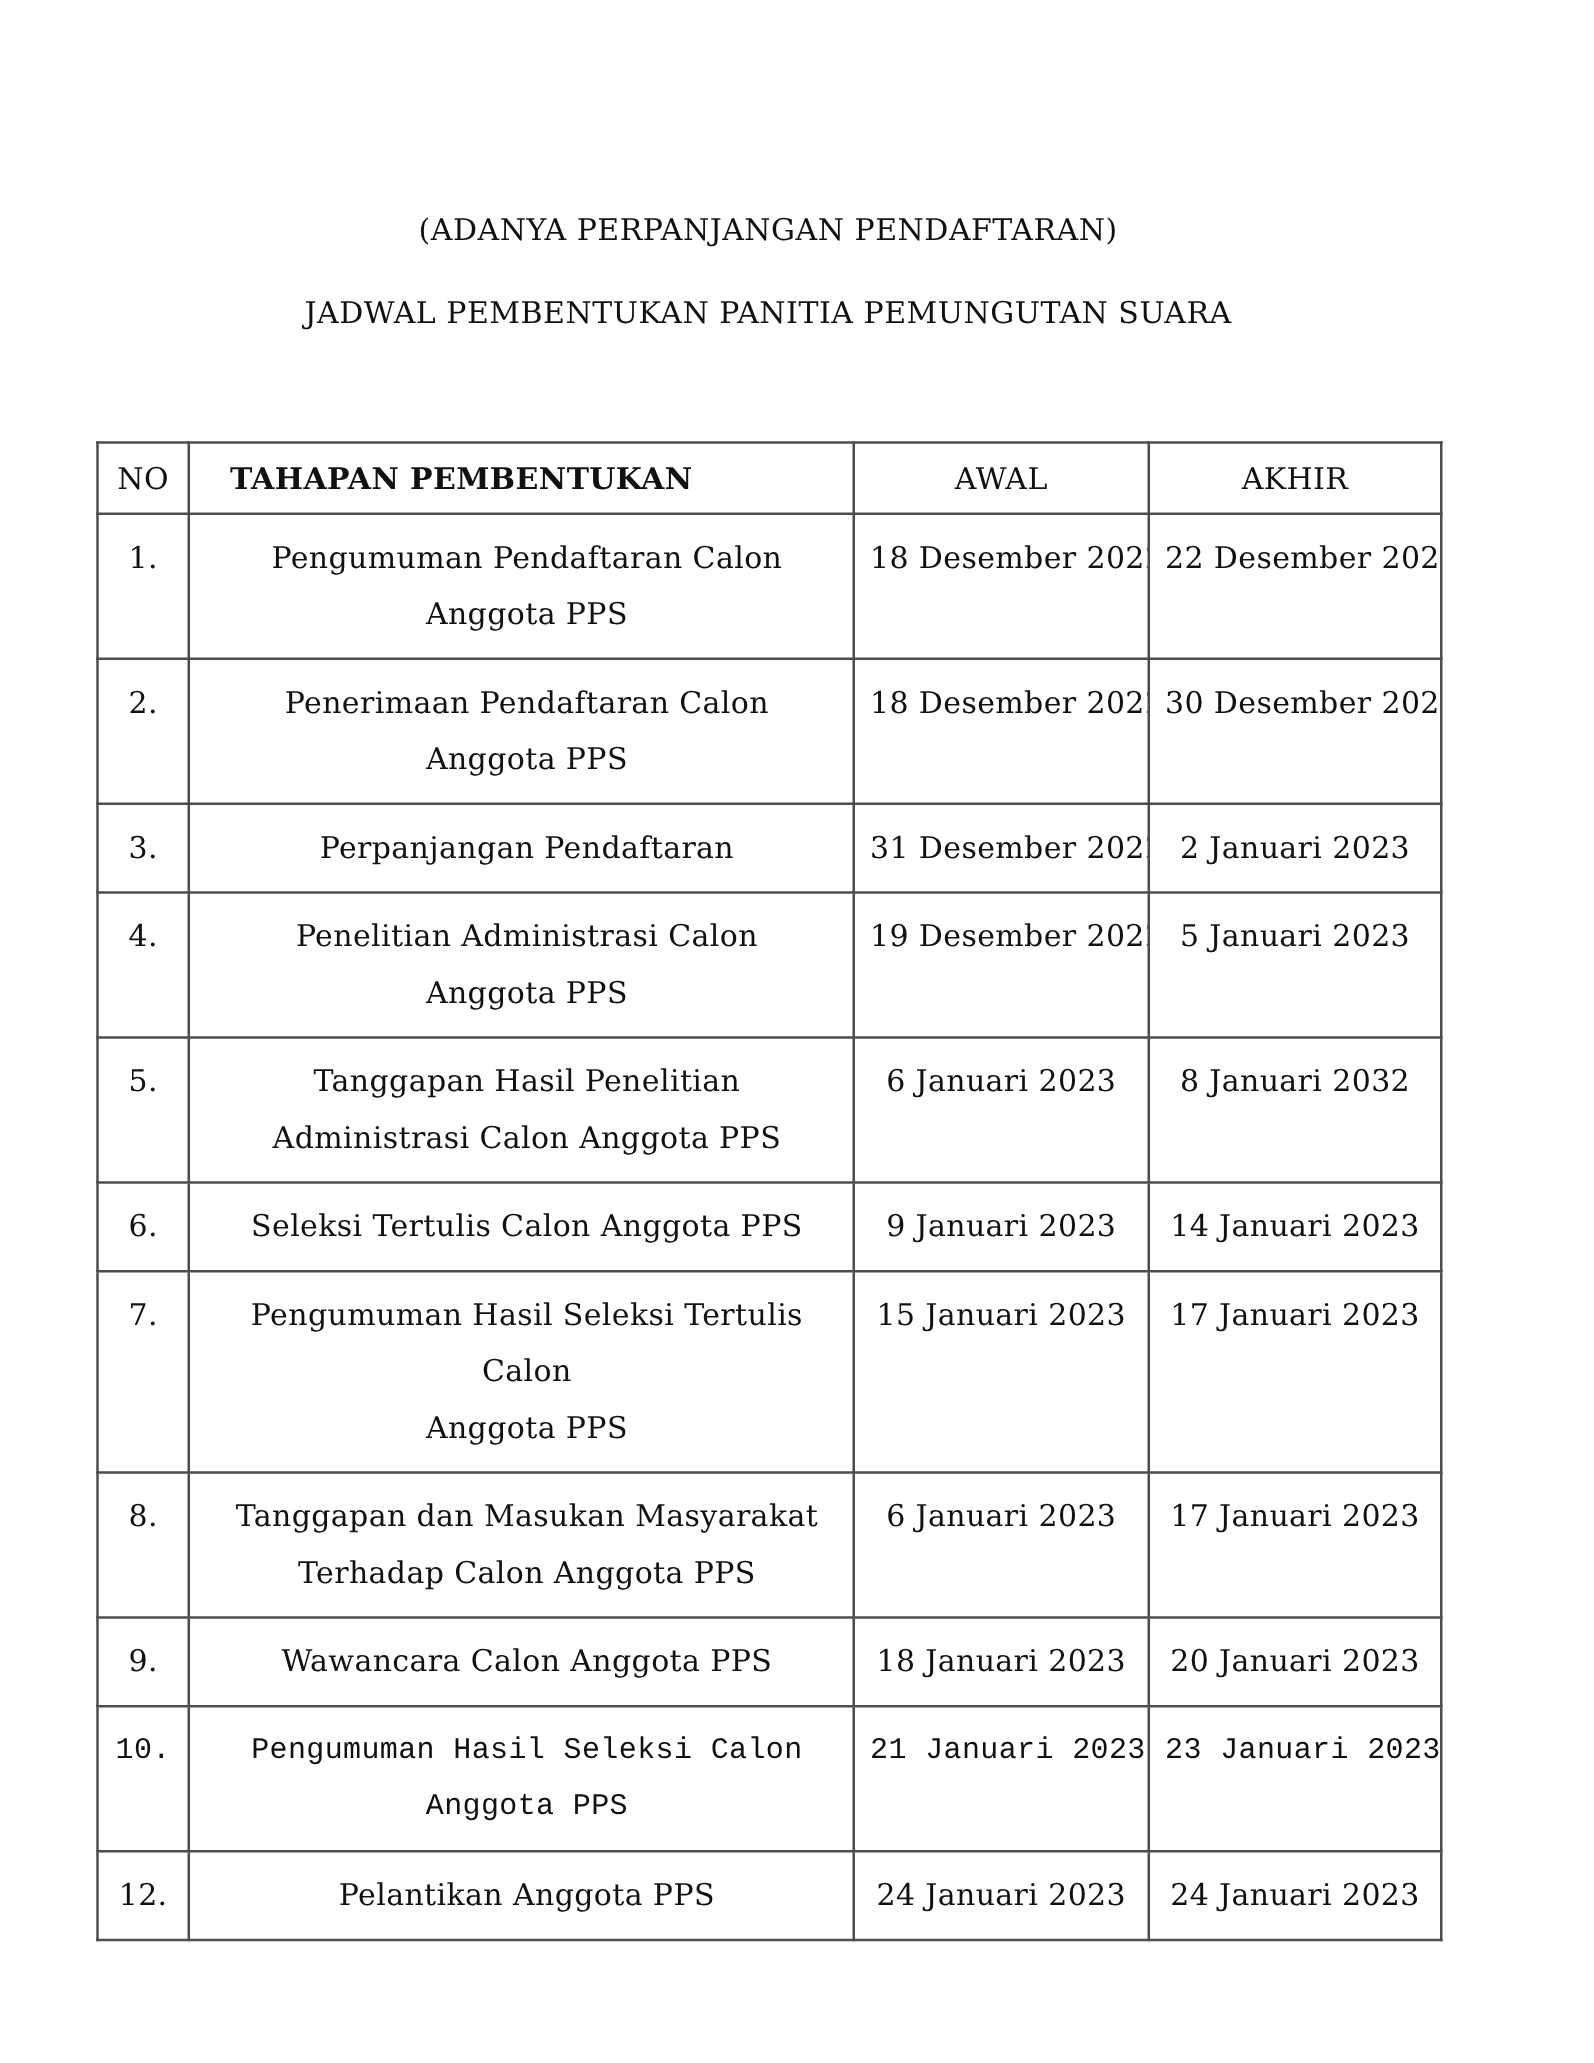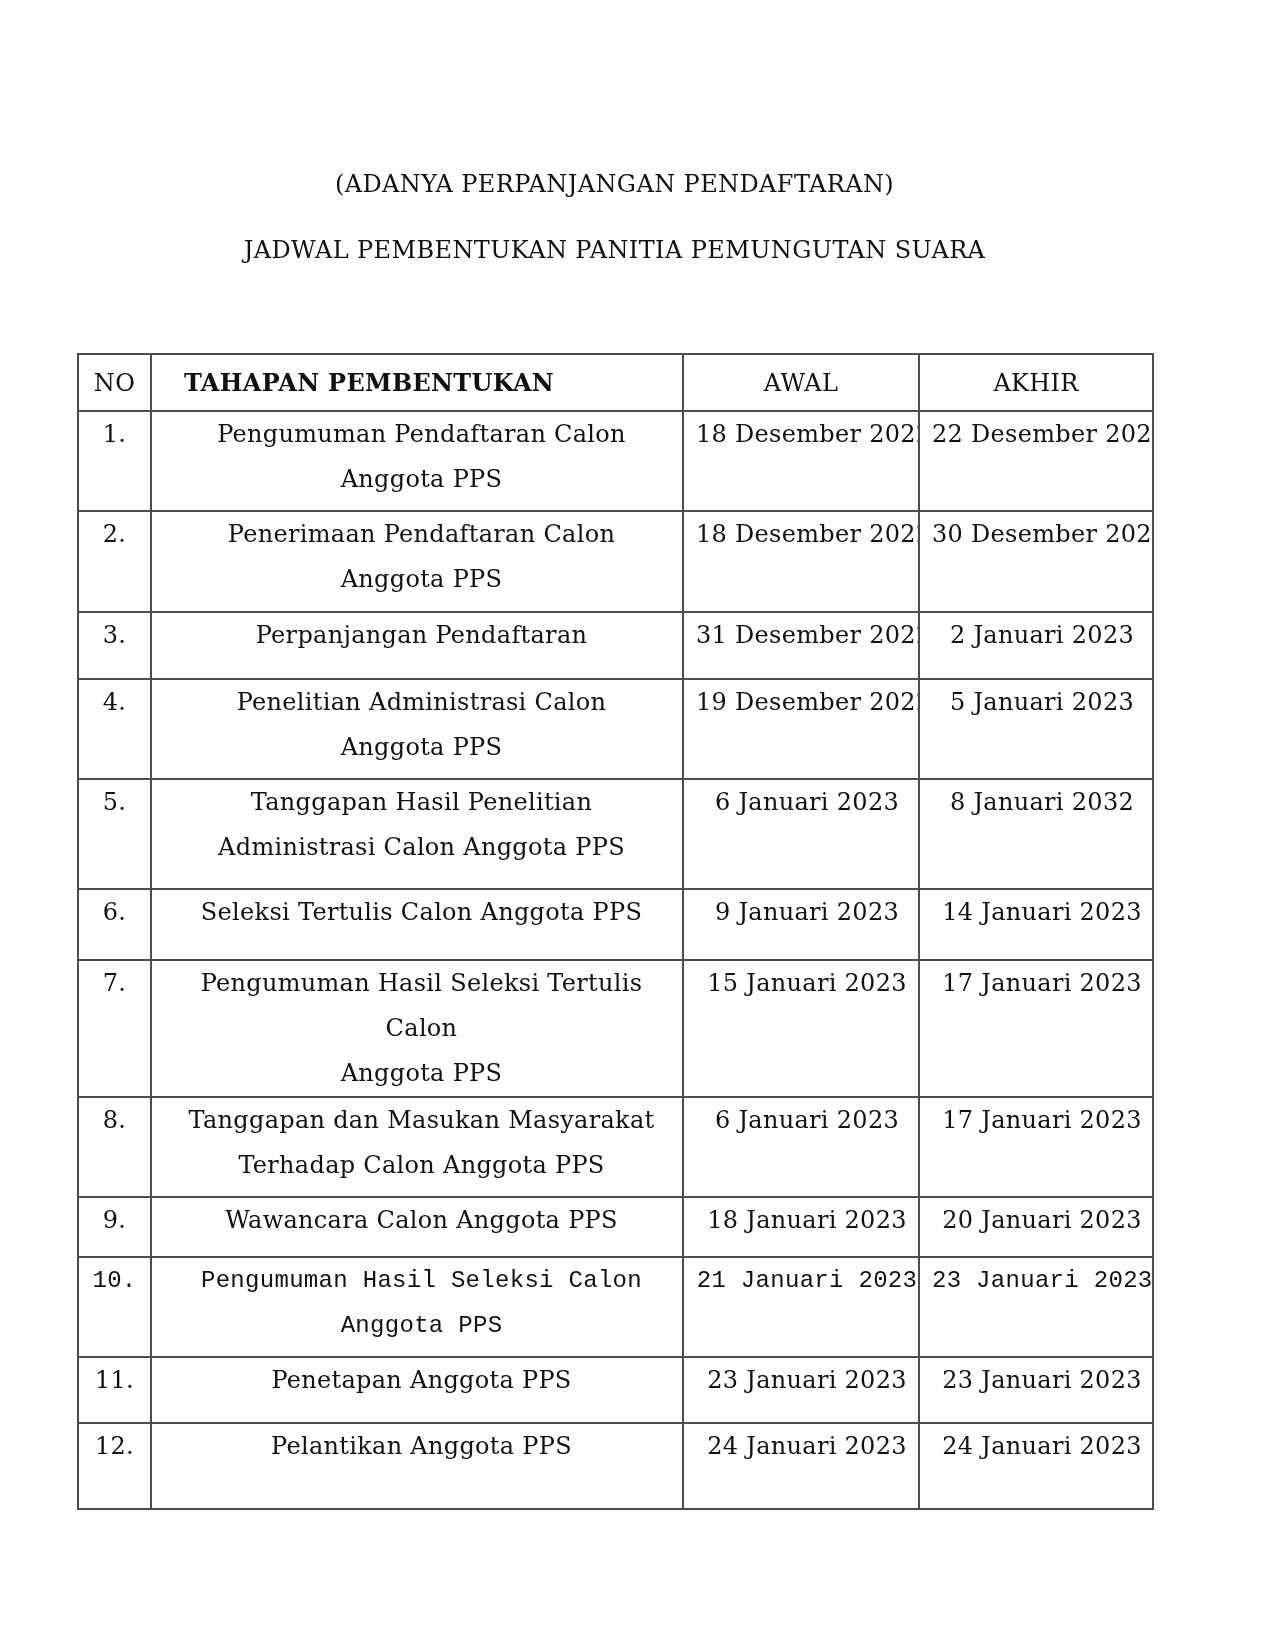--- a/index.html
+++ b/index.html
@@ -33,21 +33,21 @@
     border-collapse: collapse;
     table-layout: fixed;
     margin: 53px 0 0 77px;
     width: 1075px;
     font-size: 24px;
     letter-spacing: 0.3px;
   }
   .schedule th, .schedule td {
     border: 2px solid #4d4d4d;
     font-weight: normal;
-    padding: 0;
+    padding: 12px;
     box-sizing: border-box;
     overflow: hidden;
   }
   .schedule thead th {
     height: 57px;
     vertical-align: middle;
     text-align: center;
   }
   .schedule thead th.col-tahapan {
     text-align: left;
@@ -177,26 +177,20 @@
           <td class="col-akhir">20 Januari 2023</td>
         </tr>
         <tr>
           <td class="col-no">10.</td>
           <td class="col-tahapan">Pengumuman Hasil Seleksi Calon
 Anggota PPS</td>
           <td class="col-awal">21 Januari 2023</td>
           <td class="col-akhir">23 Januari 2023</td>
         </tr>
         <tr>
-          <td class="col-no">11.</td>
-          <td class="col-tahapan">Penetapan Anggota PPS</td>
-          <td class="col-awal">23 Januari 2023</td>
-          <td class="col-akhir">23 Januari 2023</td>
-        </tr>
-        <tr>
           <td class="col-no">12.</td>
           <td class="col-tahapan">Pelantikan Anggota PPS</td>
           <td class="col-awal">24 Januari 2023</td>
           <td class="col-akhir">24 Januari 2023</td>
         </tr>
       </tbody>
   </table>
 
 </div>
 

